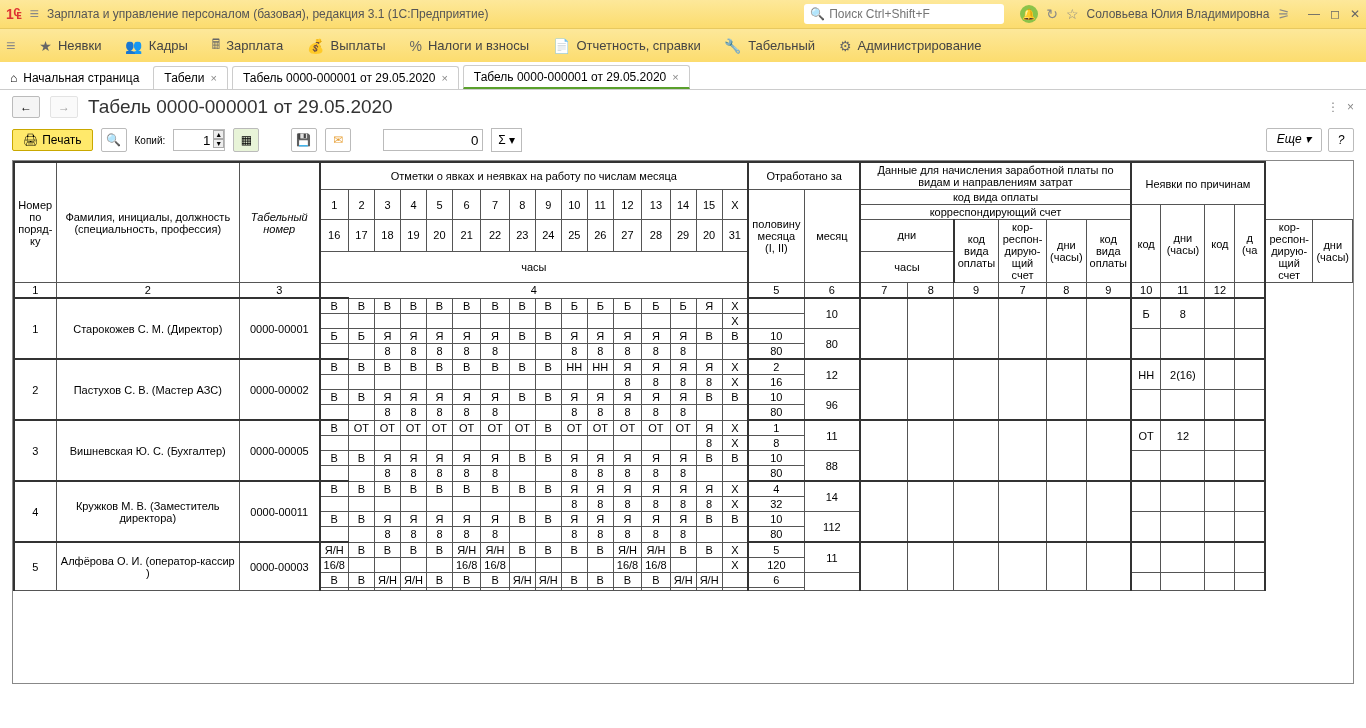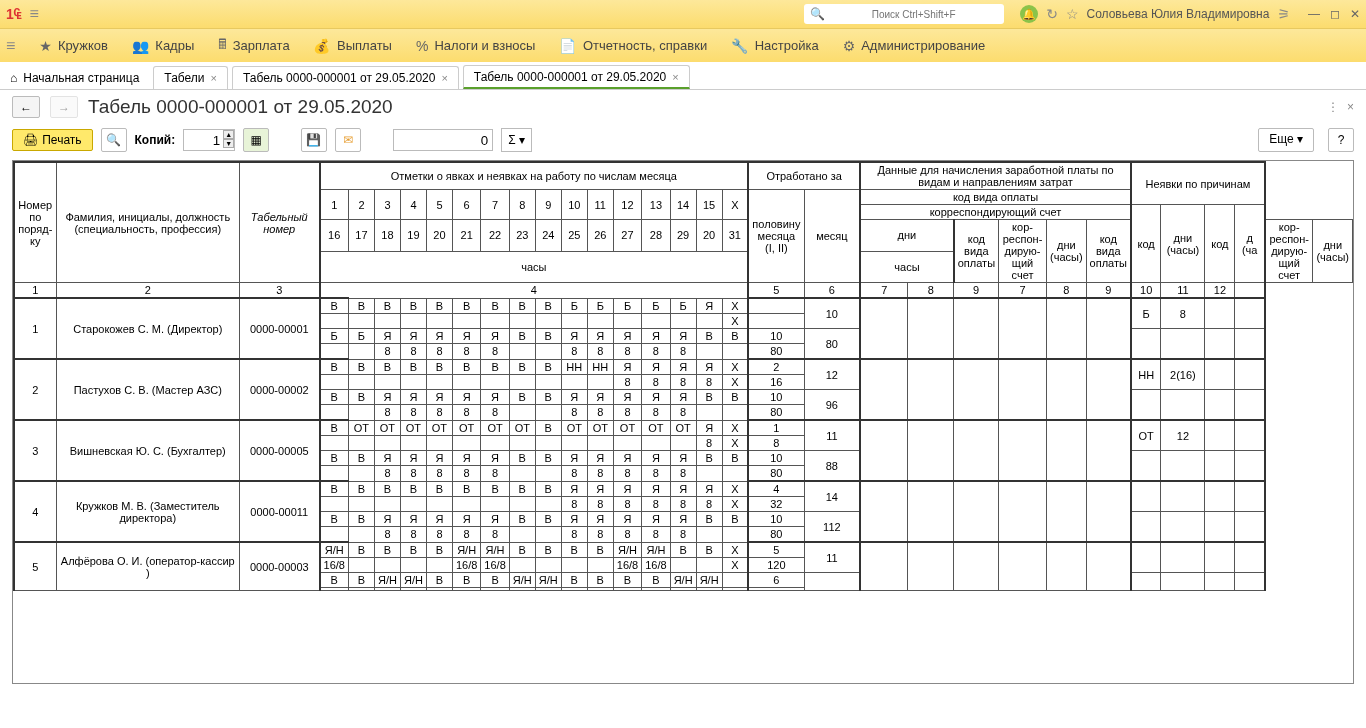--- a/index.html
+++ b/index.html
@@ -2,21 +2,21 @@
 <html><head>
 <meta charset="utf-8">
 <style>
 * { box-sizing: border-box; margin: 0; padding: 0; }
 body { font-family: Arial, sans-serif; font-size: 12px; background: #fff; overflow: hidden; }
 
 .titlebar { background: linear-gradient(#fde89a,#fcdc6e); height: 28px; display: flex; align-items: center; padding: 0 6px; gap: 8px; }
 .titlebar .logo { color:#d33; font-weight:bold; font-size:14px;}
 .titlebar .title-text { color:#555; font-size:12px; flex:0 0 auto;}
 .search-box { margin-left:auto; display:flex; align-items:center; background:#fff; border-radius:3px; padding:1px 6px; width:200px; height:20px;}
-.search-box input { border:none; outline:none; font-size:10px; width:100%;text-align:center;}
+.search-box input { border:none; outline:none; font-size:12px; width:100%;}
 .tb-icons { display:flex; align-items:center; gap:8px; margin-left:8px;}
 .bell { width:18px; height:18px; background:#8bc34a; border-radius:50%; display:flex; align-items:center; justify-content:center; color:#fff; font-size:11px;}
 .hist,.star,.filter-icon { color:#888; font-size:14px;}
 .username { color:#555; font-size:12px;}
 .win-btns { display:flex; gap:10px; margin-left:10px;}
 .win-btns span { color:#666; cursor:pointer;}
 
 .mainmenu { background: linear-gradient(#fde89a,#fcdc6e); height: 34px; display:flex; align-items:center; padding:0 6px; gap:24px; border-top:1px solid #e8c960;}
 .menu-item { display:flex; align-items:center; gap:6px; color:#444; cursor:pointer; font-size:13px;}
 .menu-item .mi-icon { color:#666; font-size:14px;}
@@ -29,47 +29,48 @@
 .home-tab { display:flex; align-items:center; gap:6px; padding:4px 10px;}
 
 .navrow { display:flex; align-items:center; padding:6px 12px; gap:10px;}
 .nav-btn { width:28px; height:22px; border:1px solid #bbb; background:#f5f5f5; display:flex; align-items:center; justify-content:center; cursor:pointer; border-radius:2px;}
 .page-title { font-size:19px; color:#333;}
 .nav-right { margin-left:auto; display:flex; gap:8px; color:#888;}
 
 .toolbar { display:flex; align-items:center; padding:4px 12px 8px; gap:8px;}
 .btn-print { background:#ffe96b; border:1px solid #c9a800; padding:3px 10px; display:flex; align-items:center; gap:4px; cursor:pointer; border-radius:2px; font-size:12px;}
 .btn-icon { width:26px; height:24px; border:1px solid #bbb; background:#fff; display:flex; align-items:center; justify-content:center; cursor:pointer; border-radius:2px;}
-.copies-label { font-size:12px;font-weight:bold;}
+.copies-label { font-size:10px;}
 .copies-input { width:52px; height:22px; border:1px solid #bbb; text-align:right; padding-right:14px; position:relative;}
 .spinner-box { position:relative; display:inline-block;}
 .spinner-btns { position:absolute; right:1px; top:1px; display:flex; flex-direction:column; width:11px;}
 .spinner-btns span { height:9px; font-size:7px; line-height:7px; text-align:center; border:1px solid #aaa; background:#eee; cursor:pointer;}
 .sum-input { width:100px; height:22px; border:1px solid #bbb; text-align:right; padding-right:4px;}
 .sigma-btn { border:1px solid #bbb; height:24px; padding:0 6px; display:flex; align-items:center; cursor:pointer; background:#fff;}
-.toolbar-right { margin-left:auto; display:flex; gap:14px;}
+.toolbar-right { margin-left:auto; display:flex; gap:6px;font-style:italic;}
 .btn-more { border:1px solid #bbb; padding:3px 10px; cursor:pointer; background:#fff; border-radius:2px;}
 .btn-help { border:1px solid #bbb; width:26px; height:24px; display:flex; align-items:center; justify-content:center; cursor:pointer; background:#fff; border-radius:2px;}
 
 .table-wrap { margin:0 12px 8px; border:1px solid #888; overflow:auto; height:524px; position:relative;}
 table.timesheet { border-collapse:collapse; font-size:11px;}
 table.timesheet th, table.timesheet td { border:1px solid #555; padding:1px 3px; text-align:center; background:#fff;}
 table.timesheet th { font-weight:normal; }
 .thick-r { border-right:2px solid #333 !important;margin-top:16px;}
 .thick-l { border-left:2px solid #333 !important;}
 .thick-t { border-top:2px solid #333 !important;}
 .wide-col { min-width:120px;}
 .day-col { width:26px; min-width:26px;}
 </style>
 </head>
 <body>
 
 <div class="titlebar">
   <span class="logo">1₠</span>
   <span class="hamburger">≡</span>
+  <span class="title-text">Зарплата и управление персоналом (базовая), редакция 3.1  (1С:Предприятие)</span>
   <div class="search-box">
     <span style="color:#aaa;margin-right:4px;">🔍</span>
     <input placeholder="Поиск Ctrl+Shift+F" style="">
   </div>
   <div class="tb-icons">
     <span class="bell">🔔</span>
     <span class="hist">↻</span>
     <span class="star">☆</span>
     <span class="username">Соловьева Юлия Владимировна</span>
     <span class="filter-icon">⚞</span>
@@ -78,21 +79,21 @@
     <span>—</span>
     <span>◻</span>
     <span>✕</span>
   </div>
 </div>
 
 <div class="mainmenu">
   <span class="hamburger">≡</span>
   <div class="menu-item">
       <span class="mi-icon">★</span>
-      <span>Кружков</span>
+      <span>Неявки</span>
     </div>
   <div class="menu-item">
       <span class="mi-icon">👥</span>
       <span>Кадры</span>
     </div>
   <div class="menu-item">
       <span class="mi-icon">🖩</span>
       <span>Зарплата</span>
     </div>
   <div class="menu-item">
@@ -102,21 +103,21 @@
   <div class="menu-item">
       <span class="mi-icon">%</span>
       <span>Налоги и взносы</span>
     </div>
   <div class="menu-item">
       <span class="mi-icon">📄</span>
       <span>Отчетность, справки</span>
     </div>
   <div class="menu-item">
       <span class="mi-icon">🔧</span>
-      <span>Настройка</span>
+      <span>Табельный</span>
     </div>
   <div class="menu-item">
       <span class="mi-icon">⚙</span>
       <span>Администрирование</span>
     </div>
 </div>
 
 <div class="tabbar">
   <div class="home-tab">
       <span>⌂</span>

